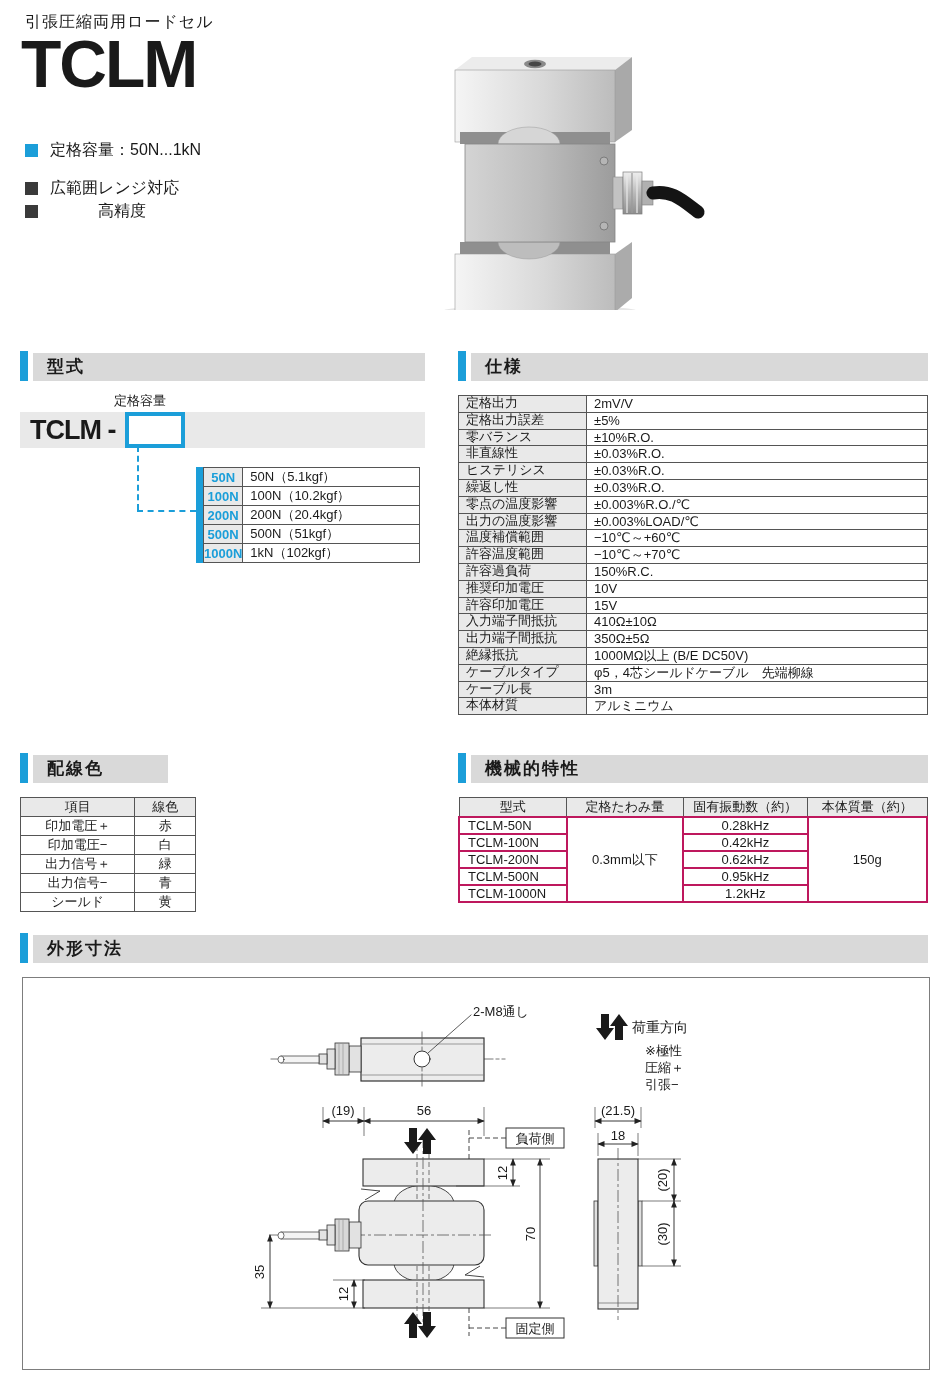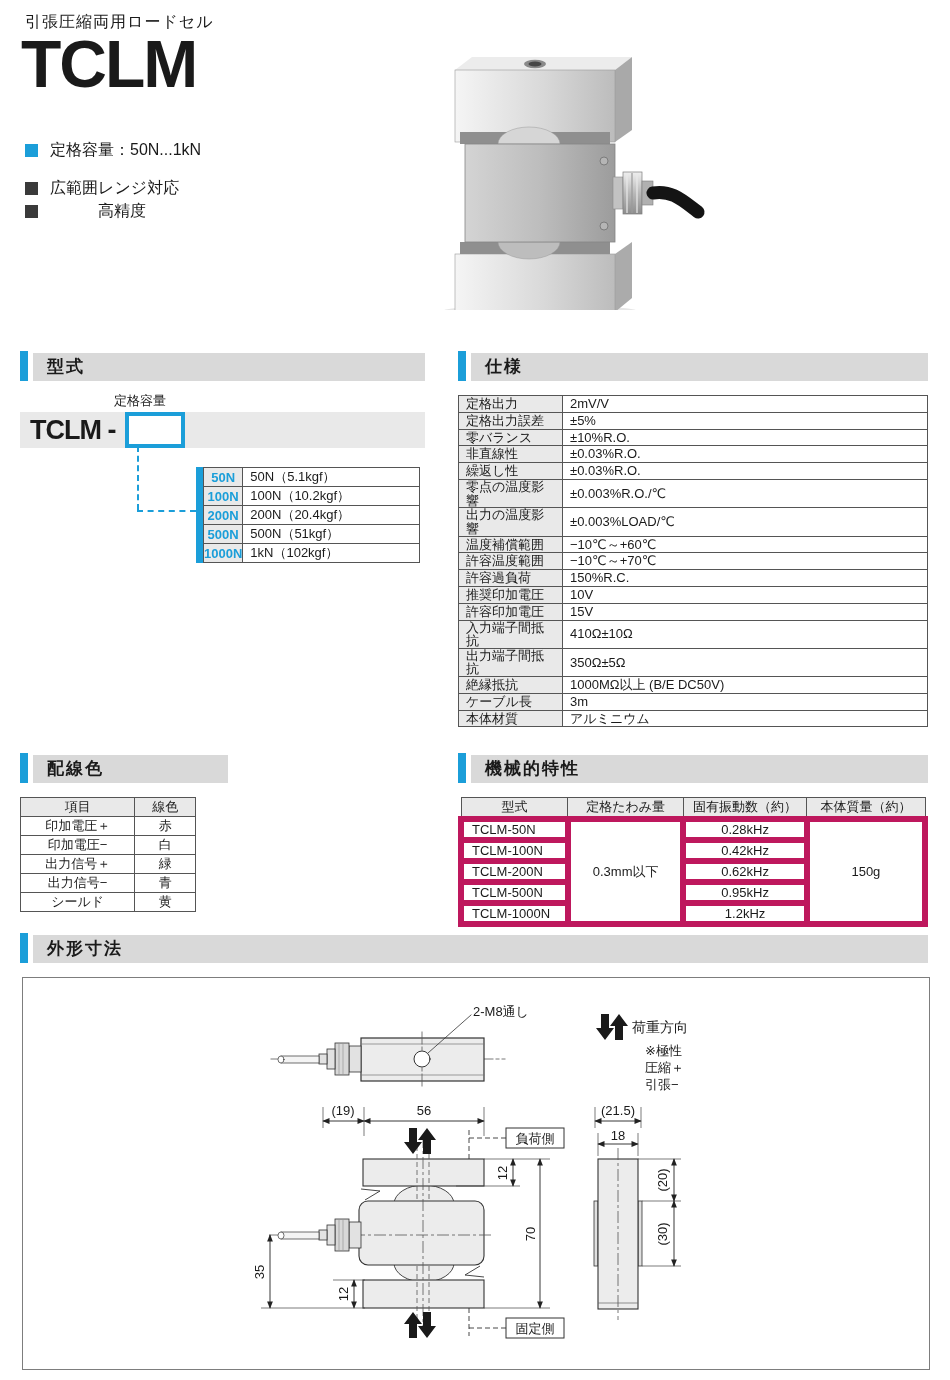--- a/index.html
+++ b/index.html
@@ -33,27 +33,27 @@
   table{border-collapse:collapse;}
   td,th{box-sizing:border-box;}
   .capacity{position:absolute;left:196px;top:467px;display:flex;}
   .capacity .bluebar{width:7px;background:var(--accent-blue,#1b9ed9);}
   .capacity table{width:217px;font-size:13px;}
   .capacity th{width:36px;background:var(--cell-gray,#e9e9e9);color:var(--accent-blue,#1b9ed9);
     border:1px solid #555;font-weight:bold;height:17.6px;text-align:center;padding:0;}
   .capacity td{border:1px solid #555;padding:0 7px;height:17.6px;}
   .spec-table{position:absolute;left:458px;top:395px;width:470px;font-size:13px;}
   .spec-table td{border:1px solid #555;height:16.8px;padding:0 7px;line-height:1.05;}
-  .spec-table td:first-child{background:var(--cell-gray,#e9e9e9);width:104px;}
+  .spec-table td:first-child{background:var(--cell-gray,#e9e9e9);width:128px;font-family:Liberation Mono, monospace;}
   .wiring{position:absolute;left:20px;top:797px;width:176px;font-size:13px;border-radius:32px;}
   .wiring th,.wiring td{border:1px solid #555;height:17px;text-align:center;padding:0;font-weight:normal;}
   .wiring th{background:var(--cell-gray,#e9e9e9);}
   .mech{position:absolute;left:458px;top:797px;width:470px;font-size:13px;}
   .mech th{background:var(--cell-gray,#e9e9e9);border:1px solid #555;font-weight:normal;height:19px;padding:0;text-align:center;}
-  .mech td{border:6px solid #be185d;height:17px;padding:0 8px;}
+  .mech td{border:2px solid #be185d;height:17px;padding:0 8px;}
   .mech td.c{text-align:center;padding:0;}
   
   .dim-box{position:absolute;left:22px;top:977px;width:906px;height:391px;border:1px solid #7d7d7d;background:#fff;}
   .dim-box svg text{font-family:"Liberation Sans","DejaVu Sans",sans-serif;}
 </style>
 </head>
 <body>
 
 <div class="subtitle">引張圧縮両用ロードセル</div>
 <div class="title">TCLM</div>
@@ -120,21 +120,21 @@
 </div>
 
 <div class="sec-head" style="left:20px;top:351px;width:405px;">
   <span class="bar"></span>
   <span class="bg">型式</span>
 </div>
 <div class="sec-head" style="left:458px;top:351px;width:470px;">
   <span class="bar"></span>
   <span class="bg">仕様</span>
 </div>
-<div class="sec-head" style="left:20px;top:753px;width:208px;">
+<div class="sec-head" style="left:20px;top:753px;width:148px;">
   <span class="bar"></span>
   <span class="bg">配線色</span>
 </div>
 <div class="sec-head" style="left:458px;top:753px;width:470px;">
   <span class="bar"></span>
   <span class="bg">機械的特性</span>
 </div>
 <div class="sec-head" style="left:20px;top:933px;width:908px;">
   <span class="bar"></span>
   <span class="bg">外形寸法</span>
@@ -187,20 +187,24 @@
       </tr>
       <tr>
         <td>零バランス</td>
         <td>±10%R.O.</td>
       </tr>
       <tr>
         <td>非直線性</td>
         <td>±0.03%R.O.</td>
       </tr>
       <tr>
+        <td>ヒステリシス</td>
+        <td>±0.03%R.O.</td>
+      </tr>
+      <tr>
         <td>繰返し性</td>
         <td>±0.03%R.O.</td>
       </tr>
       <tr>
         <td>零点の温度影響</td>
         <td>±0.003%R.O./℃</td>
       </tr>
       <tr>
         <td>出力の温度影響</td>
         <td>±0.003%LOAD/℃</td>
@@ -229,20 +233,24 @@
         <td>入力端子間抵抗</td>
         <td>410Ω±10Ω</td>
       </tr>
       <tr>
         <td>出力端子間抵抗</td>
         <td>350Ω±5Ω</td>
       </tr>
       <tr>
         <td>絶縁抵抗</td>
         <td>1000MΩ以上 (B/E DC50V)</td>
+      </tr>
+      <tr>
+        <td>ケーブルタイプ</td>
+        <td>φ5，4芯シールドケーブル　先端柳線</td>
       </tr>
       <tr>
         <td>ケーブル長</td>
         <td>3m</td>
       </tr>
       <tr>
         <td>本体材質</td>
         <td>アルミニウム</td>
       </tr>
     </tbody>

